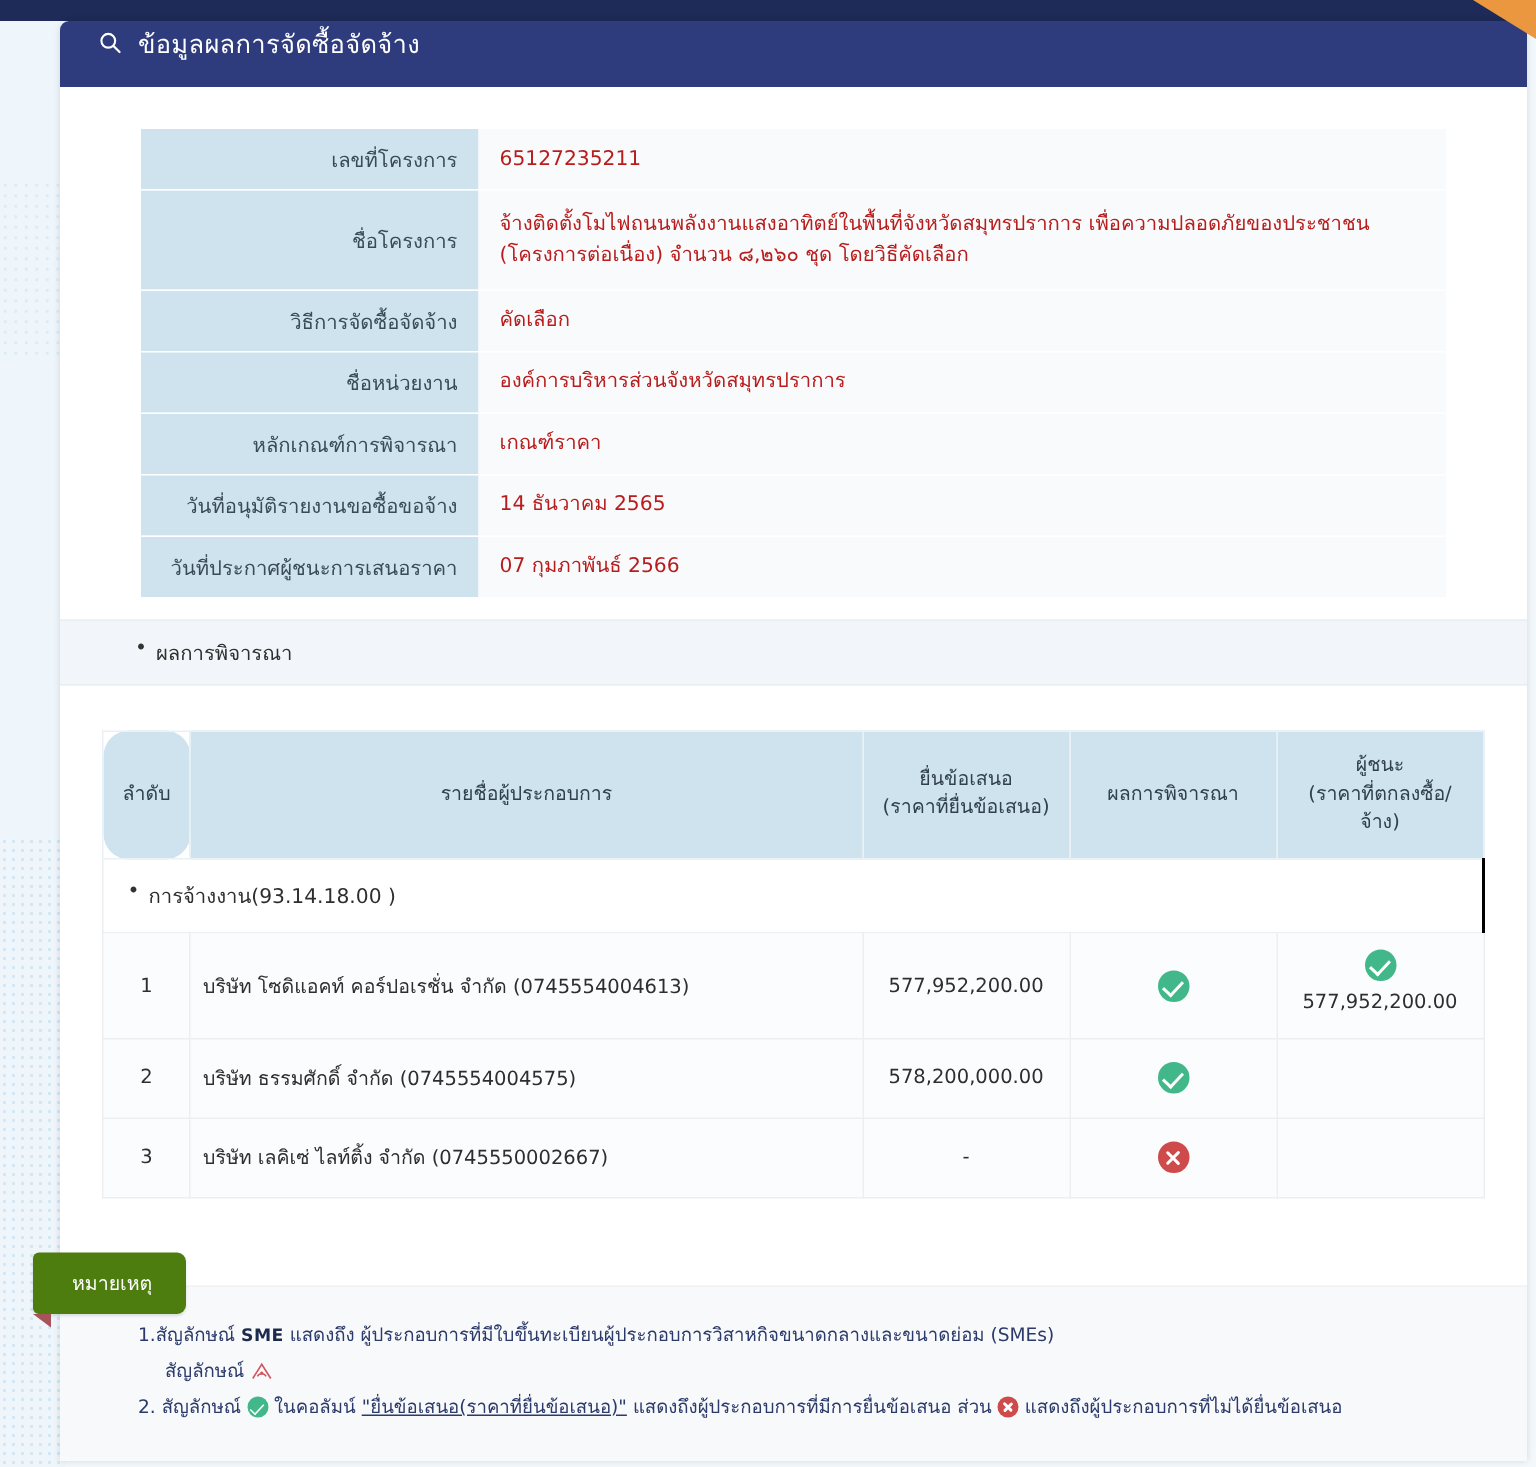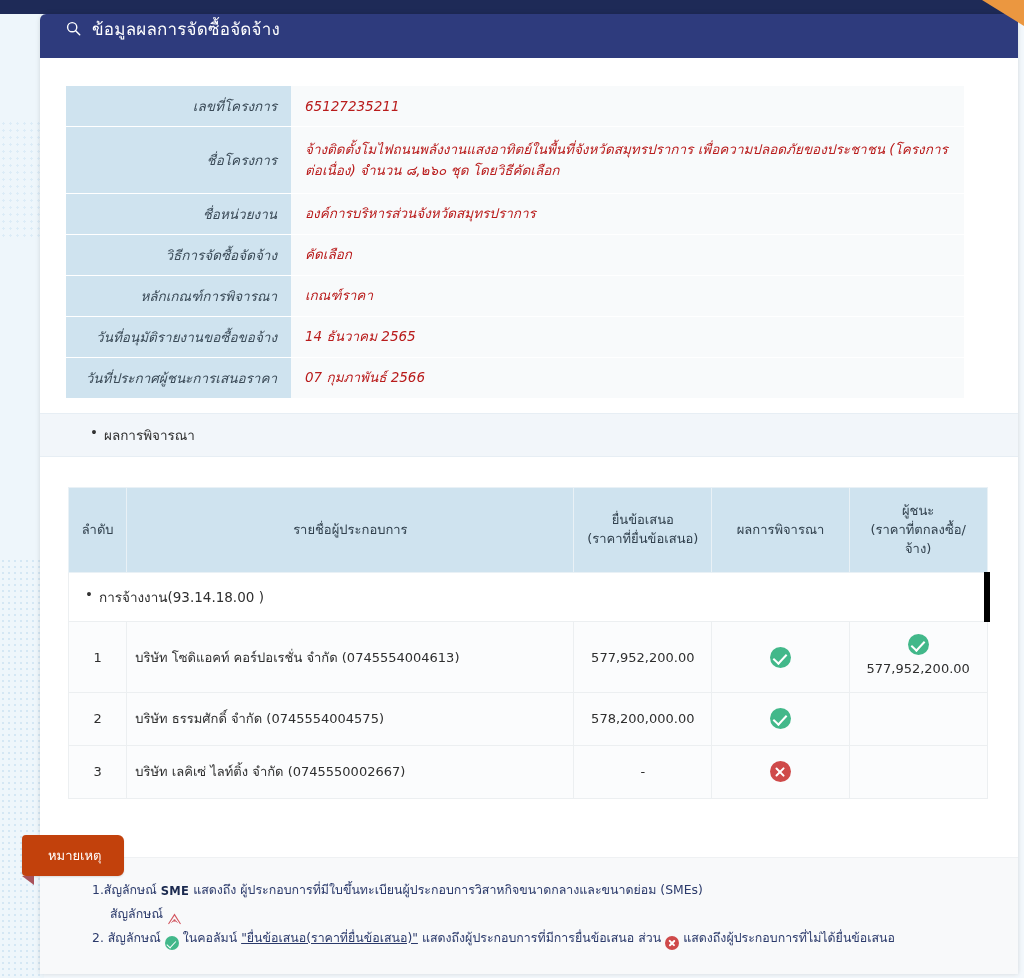--- a/index.html
+++ b/index.html
@@ -75,22 +75,21 @@
     gap: 11px;
   }
   .card-header .title {
     font-size: 17px;
     letter-spacing: .2px;
   }
   .search-icon svg { display: block; }
 
   
   .info-wrap {
-    padding: 28px 54px 0 26px;
-    font-style: italic;
+    padding: 28px 54px 0 54px;
   }
   table.info {
     width: 100%;
     border-collapse: collapse;
     font-size: 13.5px;
     color: #333;
   }
   table.info td {
     border-bottom: 1px solid #ffffff;
     padding: 9px 14px;
@@ -139,36 +138,36 @@
   table.results th {
     background: #cfe3ef;
     color: #31404d;
     font-weight: normal;
     border: 1px solid #e9f1f6;
     padding: 14px 6px;
     line-height: 1.45;
     vertical-align: middle;
     height: 82px;
   }
-  table.results th.c-seq   { width: 58px; }
+  table.results th.c-seq   { width: 58px; border-radius: 17px; }
   table.results th.c-name  { width: 445px; }
   table.results th.c-bid   { width: 137px; }
   table.results th.c-res   { width: 137px; }
   table.results th.c-win   { width: 137px; text-align: center; }
 
   table.results td {
     border: 1px solid #eceff1;
     padding: 10px 8px;
     vertical-align: middle;
     background: #fbfcfd;
   }
   tr.cat-row td {
     background: #ffffff;
     border-left: 1px solid #eceff1;
-    border-right: 6px solid #000000;
+    border-right: 2px solid #000000;
     padding: 13px 8px 13px 30px;
     font-size: 13.5px;
     position: relative;
   }
   tr.cat-row td::before {
     content: "\2022";
     position: absolute; left: 16px; color: #333;
   }
   td.seq { text-align: center; }
   td.name { text-align: left; padding-left: 18px; }
@@ -209,21 +208,21 @@
   .ic.no::after  { transform: rotate(-45deg); }
   .ic-sm { width: 14px; height: 14px; }
   .ic-sm.ok::after { left: 4px; top: 2.6px; width: 4px; height: 7.5px; border-width: 0 1.8px 1.8px 0; }
   .ic-sm.no::before, .ic-sm.no::after { left: 6.1px; top: 2.8px; width: 1.8px; height: 8.4px; }
 
   
   .note-area { position: relative; margin-top: 58px; }
   .ribbon {
     position: absolute;
     left: -18px; top: -22px;
-    background: #c2410c;
+    background: #4d7c0f;
     color: #ffffff;
     font-size: 13px;
     padding: 10px 22px 10px 26px;
     border-radius: 4px 6px 6px 4px;
     z-index: 4;
     box-shadow: 0 1px 2px rgba(0,0,0,.12);
   }
   .ribbon::after {
     content: "";
     position: absolute;
@@ -232,21 +231,21 @@
     border-left: 12px solid transparent;
   }
   .footnotes {
     background: #f8f9fa;
     border-top: 1px solid #eff1f3;
     padding: 20px 0 24px 52px;
     font-size: 12.4px;
     color: #2b3a6b;
     line-height: 1.95;
   }
-  .fn-line { display: flex; align-items: flex-end; flex-wrap: wrap; gap: 4px; }
+  .fn-line { display: flex; align-items: center; flex-wrap: wrap; gap: 4px; }
   .fn-line.indent { padding-left: 18px; }
   .fn-line .sme {
     font-weight: bold;
     font-size: 11.5px;
     color: #1b2a4f;
     letter-spacing: .3px;
   }
   .mit-mark {
     display: inline-block;
     width: 15px; height: 13px;
@@ -282,26 +281,26 @@
       <tbody>
         <tr>
           <td class="label">เลขที่โครงการ</td>
           <td class="value">65127235211</td>
         </tr>
         <tr class="tall">
           <td class="label">ชื่อโครงการ</td>
           <td class="value">จ้างติดตั้งโมไฟถนนพลังงานแสงอาทิตย์ในพื้นที่จังหวัดสมุทรปราการ เพื่อความปลอดภัยของประชาชน (โครงการต่อเนื่อง) จำนวน ๘,๒๖๐ ชุด โดยวิธีคัดเลือก</td>
         </tr>
         <tr>
+          <td class="label">วิธีการจัดซื้อจัดจ้าง</td>
+          <td class="value">คัดเลือก</td>
+        </tr>
+        <tr>
           <td class="label">ชื่อหน่วยงาน</td>
           <td class="value">องค์การบริหารส่วนจังหวัดสมุทรปราการ</td>
-        </tr>
-        <tr>
-          <td class="label">วิธีการจัดซื้อจัดจ้าง</td>
-          <td class="value">คัดเลือก</td>
         </tr>
         <tr>
           <td class="label">หลักเกณฑ์การพิจารณา</td>
           <td class="value">เกณฑ์ราคา</td>
         </tr>
         <tr>
           <td class="label">วันที่อนุมัติรายงานขอซื้อขอจ้าง</td>
           <td class="value">14 ธันวาคม 2565</td>
         </tr>
         <tr>

